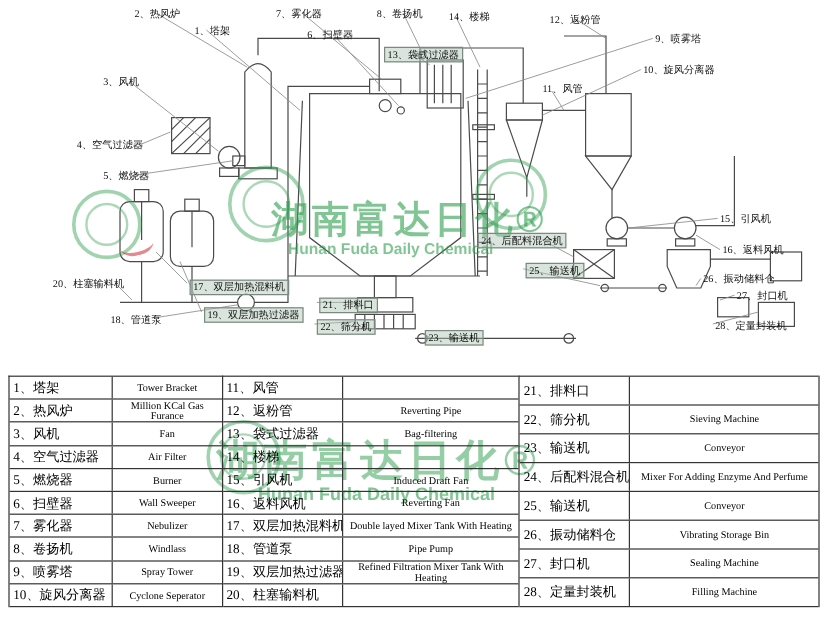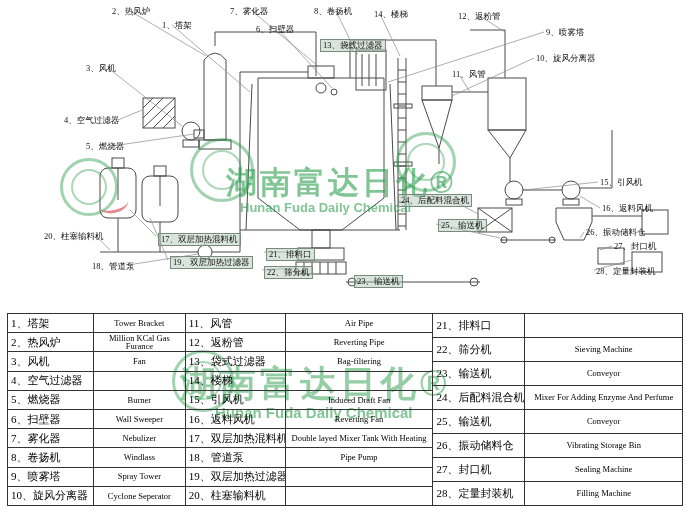--- a/index.html
+++ b/index.html
@@ -222,20 +222,21 @@
       <div class="lrow">
         <div class="cell-cn">2、热风炉</div>
         <div class="cell-en">Million KCal Gas Furance</div>
       </div>
       <div class="lrow">
         <div class="cell-cn">3、风机</div>
         <div class="cell-en">Fan</div>
       </div>
       <div class="lrow">
         <div class="cell-cn">4、空气过滤器</div>
+        <div class="cell-en">Air Filter</div>
       </div>
       <div class="lrow">
         <div class="cell-cn">5、燃烧器</div>
         <div class="cell-en">Burner</div>
       </div>
       <div class="lrow">
         <div class="cell-cn">6、扫壁器</div>
         <div class="cell-en">Wall Sweeper</div>
       </div>
       <div class="lrow">
@@ -251,21 +252,20 @@
         <div class="cell-en">Spray Tower</div>
       </div>
       <div class="lrow">
         <div class="cell-cn">10、旋风分离器</div>
         <div class="cell-en">Cyclone Seperator</div>
       </div>
     </div>
     <div class="lcol lcol1">
       <div class="lrow">
         <div class="cell-cn">11、风管</div>
-        <div class="cell-en">Air Pipe</div>
       </div>
       <div class="lrow">
         <div class="cell-cn">12、返粉管</div>
         <div class="cell-en">Reverting Pipe</div>
       </div>
       <div class="lrow">
         <div class="cell-cn">13、袋式过滤器</div>
         <div class="cell-en">Bag-filtering</div>
       </div>
       <div class="lrow">
@@ -282,20 +282,21 @@
       <div class="lrow">
         <div class="cell-cn">17、双层加热混料机</div>
         <div class="cell-en">Double layed Mixer Tank With Heating</div>
       </div>
       <div class="lrow">
         <div class="cell-cn">18、管道泵</div>
         <div class="cell-en">Pipe Pump</div>
       </div>
       <div class="lrow">
         <div class="cell-cn">19、双层加热过滤器</div>
+        <div class="cell-en">Refined Filtration Mixer Tank With Heating</div>
       </div>
       <div class="lrow">
         <div class="cell-cn">20、柱塞输料机</div>
       </div>
     </div>
     <div class="lcol lcol2">
       <div class="lrow">
         <div class="cell-cn">21、排料口</div>
       </div>
       <div class="lrow">

